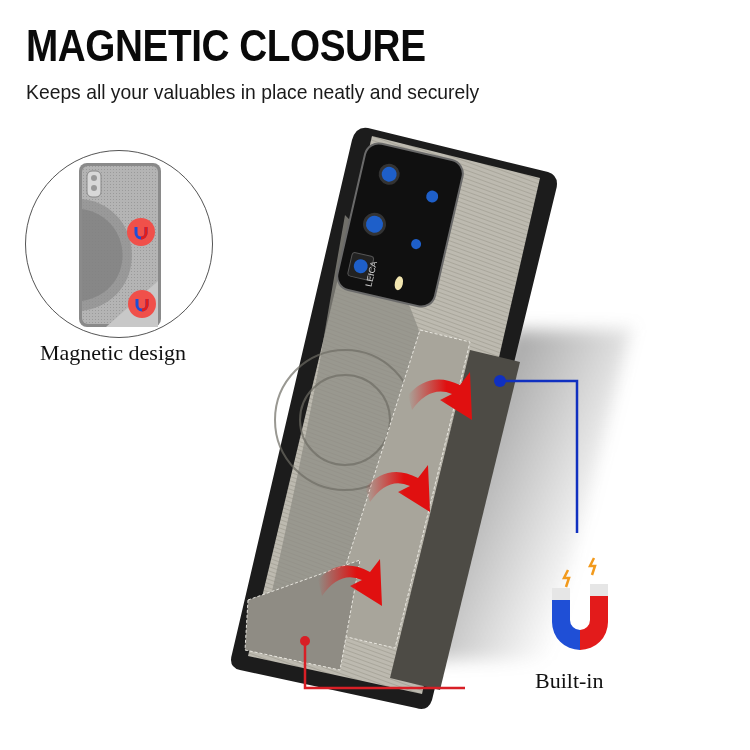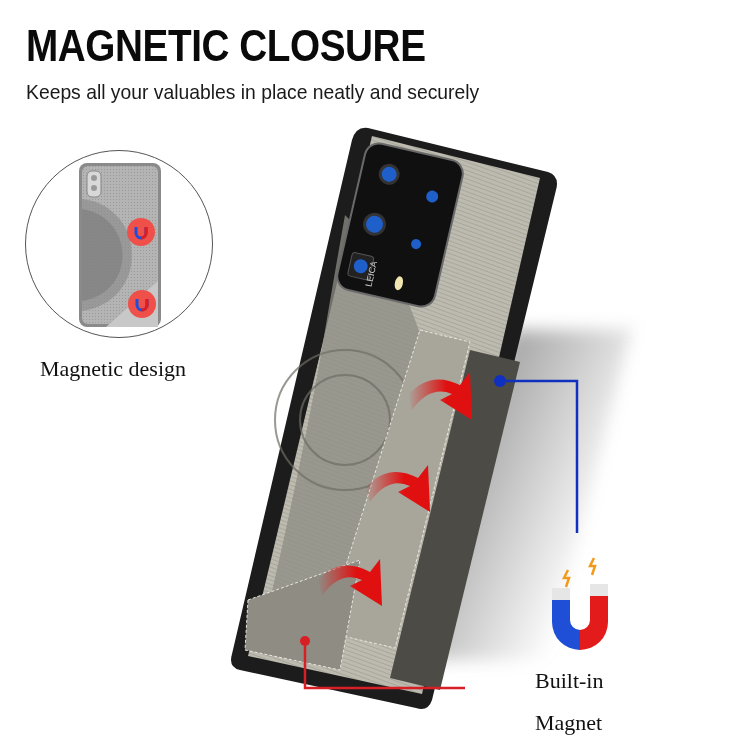--- a/index.html
+++ b/index.html
@@ -16,21 +16,21 @@
     font-family: "Liberation Sans", sans-serif; font-size: 21px; color: #1a1a1a;
     transform: scaleX(0.92); transform-origin: left center;
   }
 
   
   .inset-circle {
     position: absolute; left: 25px; top: 150px; width: 186px; height: 186px;
     border-radius: 50%; border: 1px solid #555; background: #fff; overflow: hidden;
   }
   .inset-caption {
-    position: absolute; left: 40px; top: 356px;
+    position: absolute; left: 40px; top: 340px;
     font-family: "Liberation Serif", serif; font-size: 22px; color: #111;
   }
 
   
   .phone-wrap { position: absolute; left: 0; top: 0; width: 750px; height: 750px; }
   .shadow-blob {
     position: absolute; left: 470px; top: 330px; width: 120px; height: 330px;
     background: linear-gradient(100deg, rgba(90,90,90,0.55), rgba(255,255,255,0));
     transform: skewX(-14deg); filter: blur(8px);
   }
@@ -139,14 +139,13 @@
       <path d="M4 22 L4 44 A28 28 0 0 0 32 72 L32 52 A10 10 0 0 1 22 42 L22 22 Z" fill="#1f4fd6"></path>
       <path d="M32 72 A28 28 0 0 0 60 44 L60 18 L42 18 L42 42 A10 10 0 0 1 32 52 Z" fill="#e31b1b"></path>
       <rect x="4" y="10" width="18" height="12" fill="#e6e6e6"></rect>
       <rect x="42" y="6" width="18" height="12" fill="#e6e6e6"></rect>
     </g>
   </svg>
 </div>
 
 <div class="label-built">
   <div>Built-in</div>
-  <div>Magnet</div>
 </div>
 
 </body></html>

